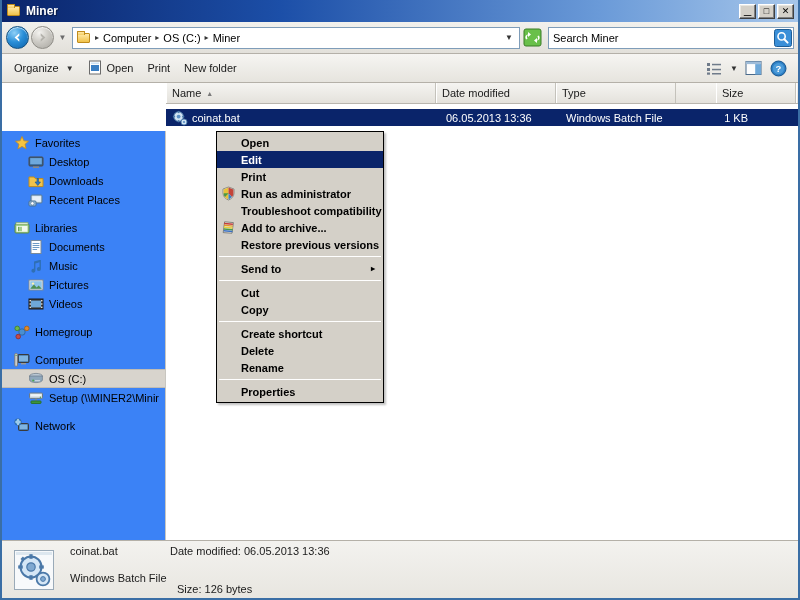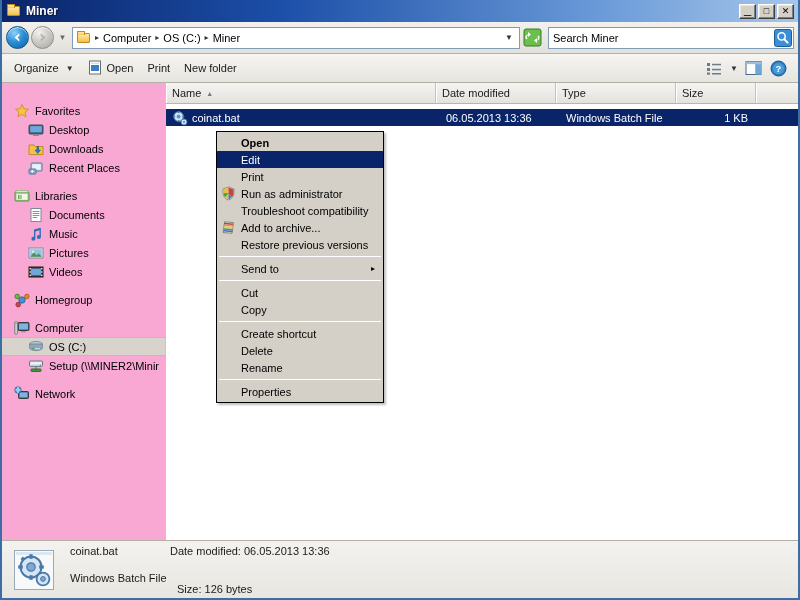--- a/index.html
+++ b/index.html
@@ -142,24 +142,25 @@
   }
   .tbitem .c { font-size: 8px; color: #333; margin-left: 3px; }
   #tb-right { margin-left: auto; display: flex; align-items: center; gap: 2px; padding-right: 4px;}
   .tbicon { width: 22px; height: 20px; display:flex;align-items:center;justify-content:center;cursor:default;}
 
   
   #body { flex: 1 1 auto; display: flex; min-height: 0; background:#fff; }
 
   #navpane {
     flex: 0 0 164px; width: 164px;
-    background: #f9a8d4;
+    background: #3b82f6;
     border-right: 1px solid #c8c6c0;
-    overflow: hidden; padding-top: 18px;
+    overflow: hidden; padding-top: 2px;
     position: relative;
+    margin-top: 48px;
   }
   .navitem {
     display: flex; align-items: center; height: 19px;
     padding-left: 12px; font-size: 11px; color: #000; cursor: default;
     white-space: nowrap; overflow: hidden;
   }
   .navitem.child { padding-left: 26px; }
   .navitem.selected { background: #d8d4cd; border-top:1px solid #c0bcb4; border-bottom:1px solid #c0bcb4; height:19px;}
   .navitem .ic { width: 16px; height: 16px; margin-right: 5px; flex: 0 0 16px; position: relative; }
   .navspacer { height: 9px; }
@@ -175,21 +176,21 @@
     display: flex; align-items: center; padding-left: 6px;
     font-size: 11px; color: #1a1a1a; cursor: default;
     border-right: 1px solid #c4c2bb; position: relative;
     box-shadow: inset 1px 0 0 #fff;
     white-space: nowrap; overflow: hidden;
   }
   .col .sortarrow { margin-left: 5px; font-size: 7px; color: #7a7a7a; }
   .col.c-name { flex: 0 0 270px; }
   .col.c-date { flex: 0 0 120px; }
   .col.c-type { flex: 0 0 120px; }
-  .col.c-size { flex: 0 0 80px; justify-content: flex-start; }
+  .col.c-size { flex: 0 0 80px; justify-content: flex-start; margin-left: 40px; }
   .col.c-end  { flex: 1 1 auto; border-right: none; }
 
   #filelist { flex: 1 1 auto; position: relative; background: #fff; overflow: hidden; }
   .frow {
     display: flex; height: 17px; align-items: center;
     font-size: 11px; cursor: default;
   }
   .frow.selected { background: #0a246a; color: #fff; }
   .fc { padding-left: 6px; white-space: nowrap; overflow: hidden; display:flex; align-items:center; }
   .fc.f-name { flex: 0 0 270px; gap: 4px; }
@@ -208,20 +209,21 @@
     border: 1px solid #000;
     padding: 2px 0;
     z-index: 60;
     box-shadow: 2px 2px 2px rgba(0,0,0,.25);
   }
   .mi {
     display: flex; align-items: center; height: 17px;
     padding-left: 24px; padding-right: 8px;
     font-size: 11px; color: #000; cursor: default; position: relative;
     white-space: nowrap;
+    font-weight: bold;
   }
   .mi.bold { font-weight: bold; }
   .mi.hl { background: #0a246a; color: #fff; }
   .mi .micon { position: absolute; left: 4px; top: 1px; width: 16px; height: 16px; }
   .mi .arrow { margin-left: auto; font-size: 8px; }
   .msep { height: 1px; background: #9a9892; margin: 3px 2px 3px 2px; border-bottom: 1px solid #fff; }
 
   
   #details {
     flex: 0 0 58px; height: 58px;

